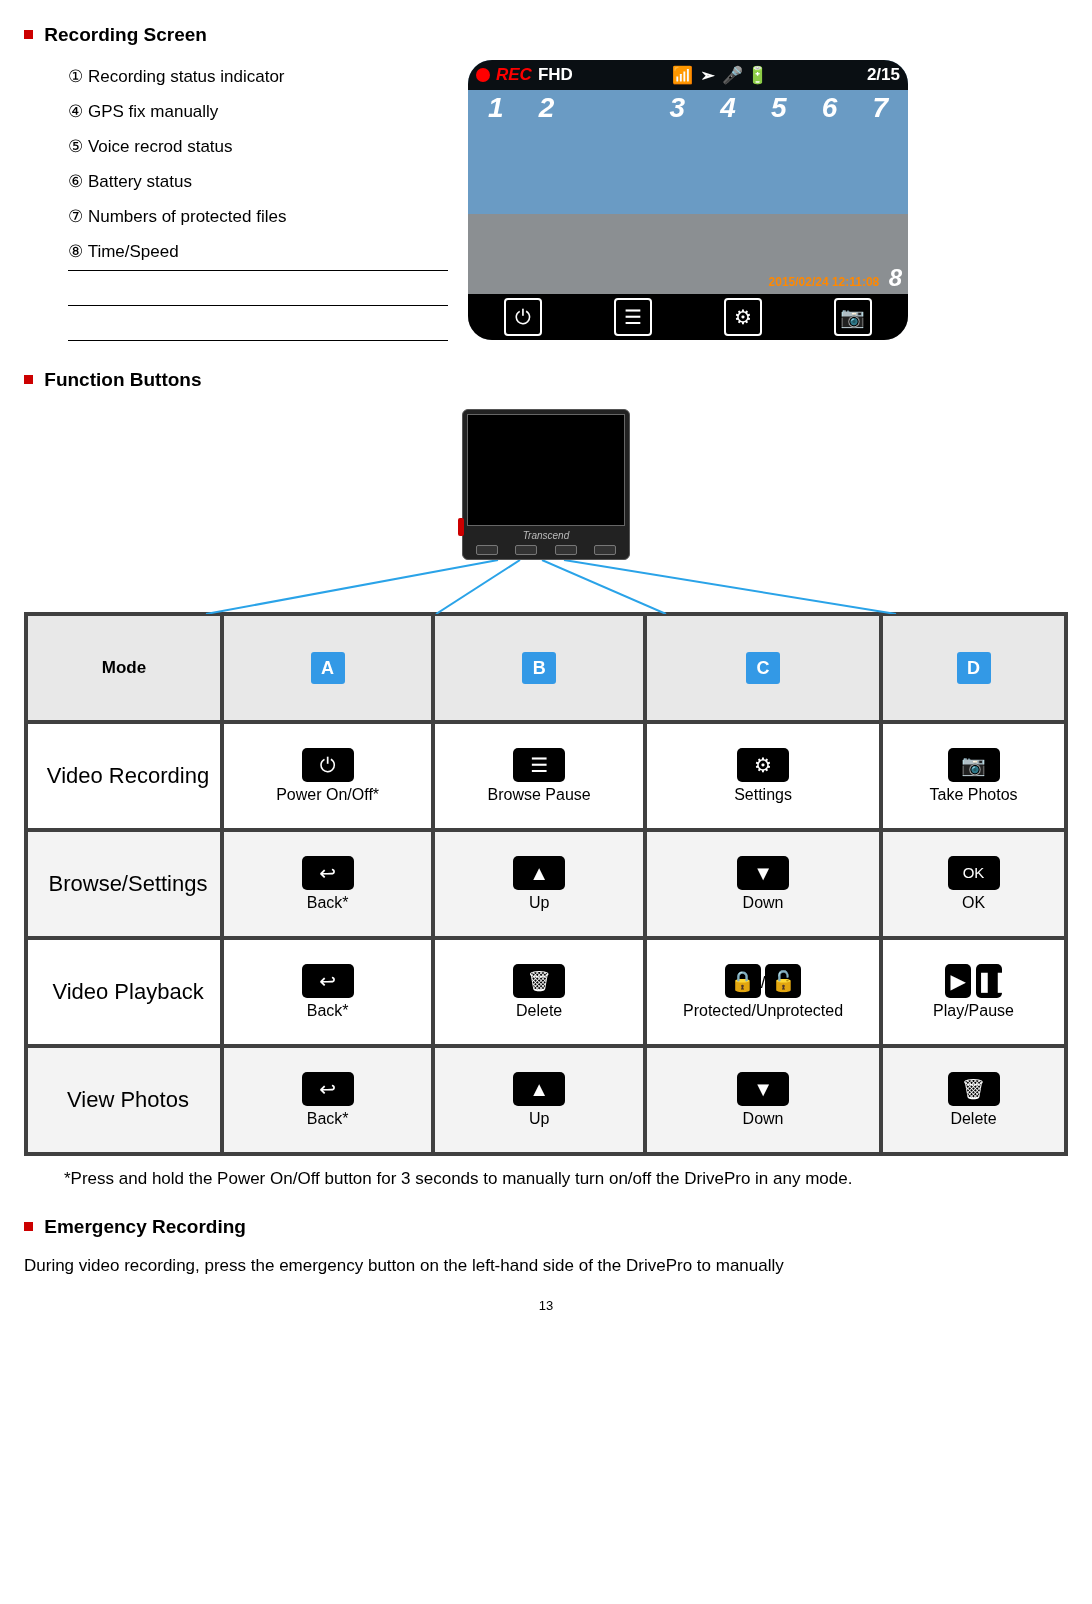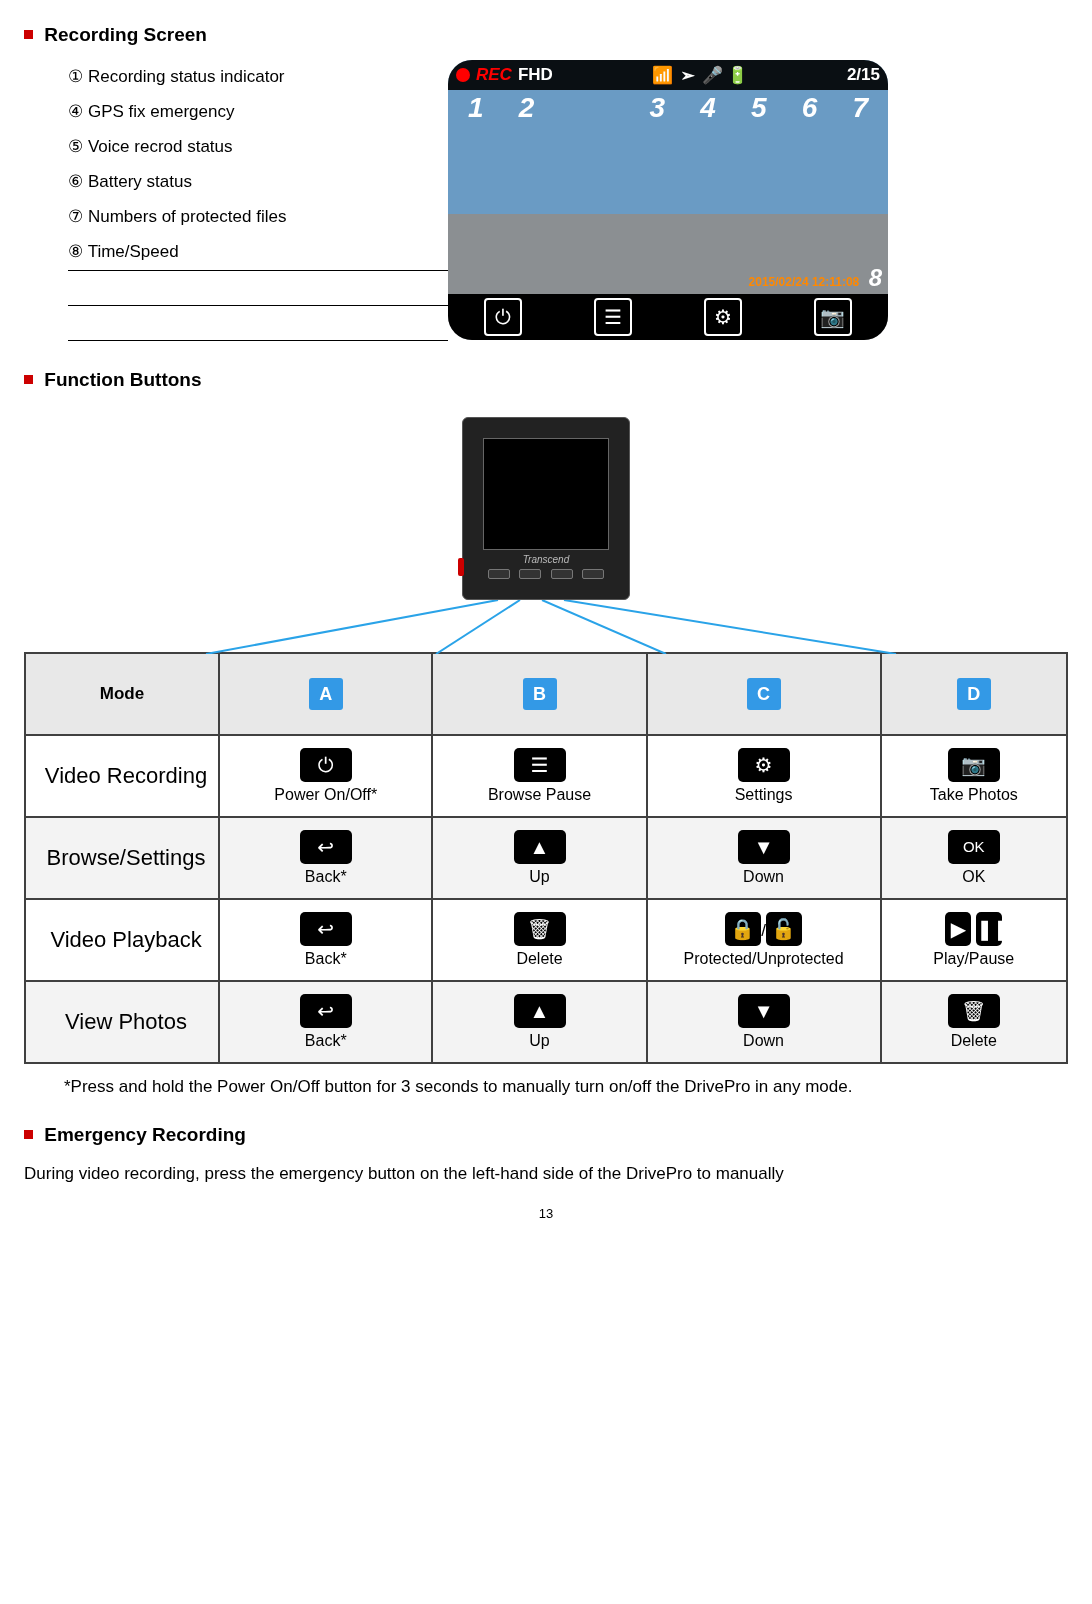--- a/index.html
+++ b/index.html
@@ -18,21 +18,21 @@
     margin-right: 6px;
     position: relative;
     top: -1px;
   }
   .section-title {
     font-weight: bold;
     font-size: 19px;
     margin: 4px 0 14px 0;
   }
   .section-title .red-bullet { vertical-align: middle; }
-  .top-row { display: flex; align-items: flex-start; }
+  .top-row { display: flex; gap: 20px; align-items: flex-start; }
   .indicators {
     flex: 0 0 380px;
     padding-left: 44px;
   }
   .indicators div {
     padding: 6px 0 8px 0;
     border-bottom: 1px solid #000;
   }
   .indicators div:nth-child(1),
   .indicators div:nth-child(2),
@@ -77,40 +77,39 @@
   .timestamp { position:absolute; bottom:48px; right:6px; color:#f80; font-size:12px; font-weight:bold; }
   .device {
     width: 168px;
     position: relative;
     margin: 14px auto 0 auto;
     padding-top: 4px;
   }
   .device-body {
     background: #222;
     border-radius: 6px;
-    padding: 20px;
+    padding: 4px;
     border: 1px solid #555;
-    margin-top: 8px;
   }
   .device-screen { background:#000; height:110px; border:1px solid #666; }
   .device-label { text-align:center; font-size:10px; color:#bbb; margin-top:4px; font-style:italic; }
   .device-btns { display:flex; justify-content:space-around; margin-top:4px; }
   .device-btns span { width:20px; height:8px; background:#333; border:1px solid #777; border-radius:2px; }
   .device-red { position:absolute; left:-4px; bottom:24px; width:6px; height:18px; background:#c00; border-radius:2px; }
   .lines-svg { display:block; margin:0 auto; }
   table.functions {
     border-collapse: collapse;
     width: 100%;
     margin-top: -2px;
   }
   table.functions th, table.functions td {
-    border: 2px solid #404040;
+    border: 4px solid #404040;
     text-align: center;
     vertical-align: middle;
-    padding: 12px 6px;
+    padding: 24px 6px;
   }
   table.functions th { background:#e8e8e8; font-weight:normal; height:56px; }
   table.functions th:first-child { font-weight: bold; }
   table.functions td:first-child { text-align:center; padding-left:14px; vertical-align:middle; font-size:22px; }
   .letter-box {
     display:inline-block; width:34px; height:32px; line-height:32px;
     background:#3399e6; color:#fff; font-weight:bold; font-size:18px;
     border-radius:3px;
   }
   .cell-icon {
@@ -130,21 +129,21 @@
 <body>
 
 <div class="section-title">
   <span class="red-bullet"></span>
   <span>Recording Screen</span>
 </div>
 
 <div class="top-row">
   <div class="indicators">
     <div>① Recording status indicator</div>
-    <div>④ GPS fix emergency</div>
+    <div>④ GPS fix manually</div>
     <div>⑤ Voice recrod status</div>
     <div>⑥ Battery status</div>
     <div>⑦ Numbers of protected files</div>
     <div>⑧ Time/Speed</div>
     <div>&nbsp;</div>
     <div>&nbsp;</div>
   </div>
 
   <div class="screen-wrap">
     <div class="screen">

